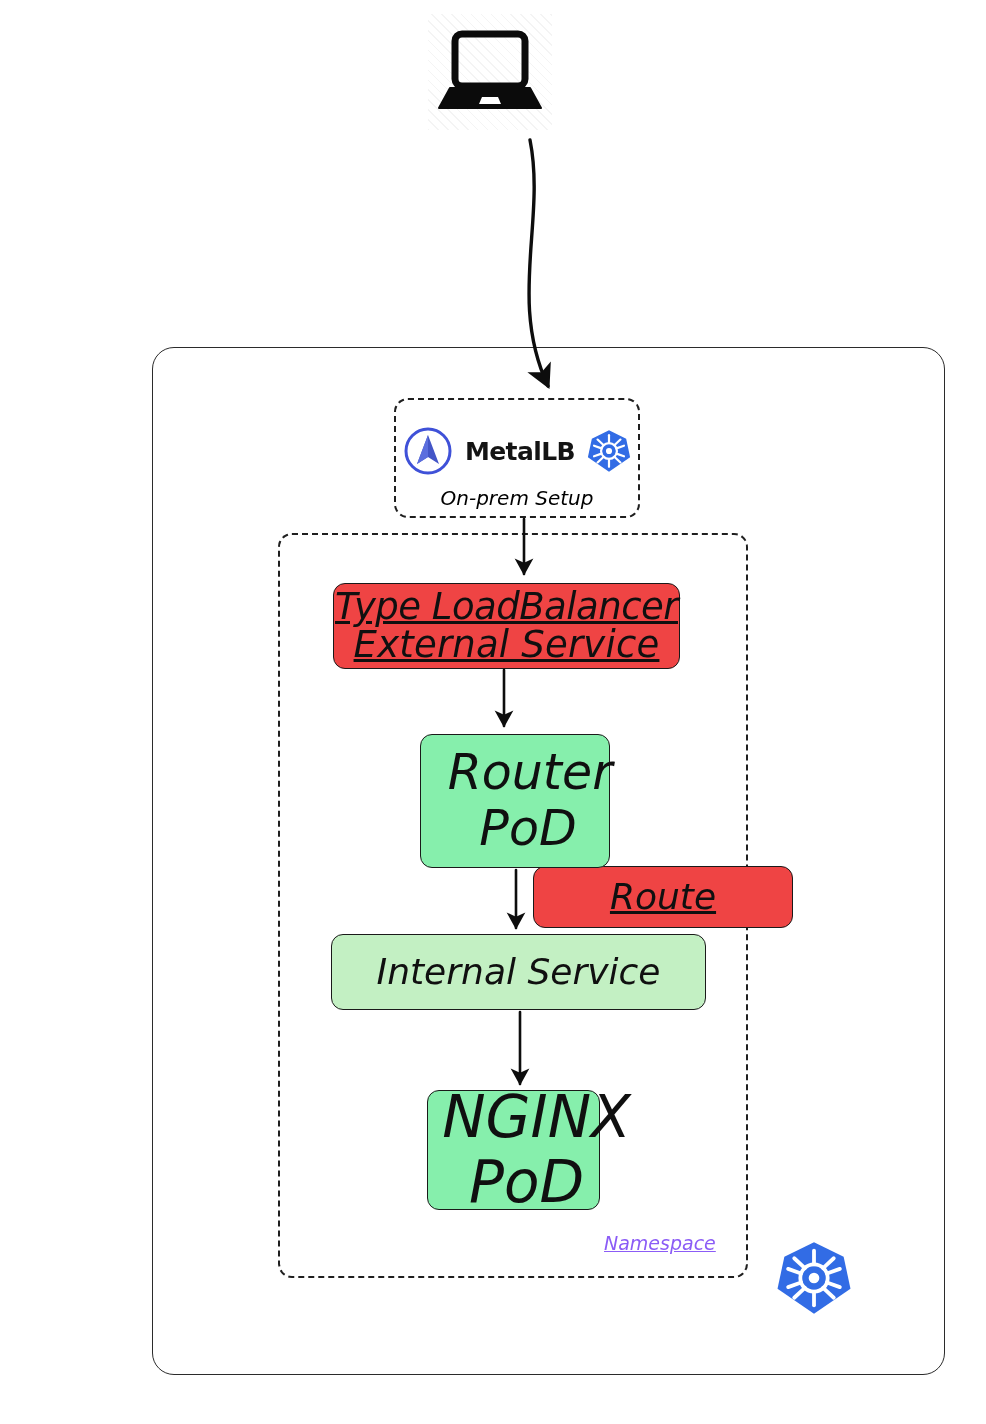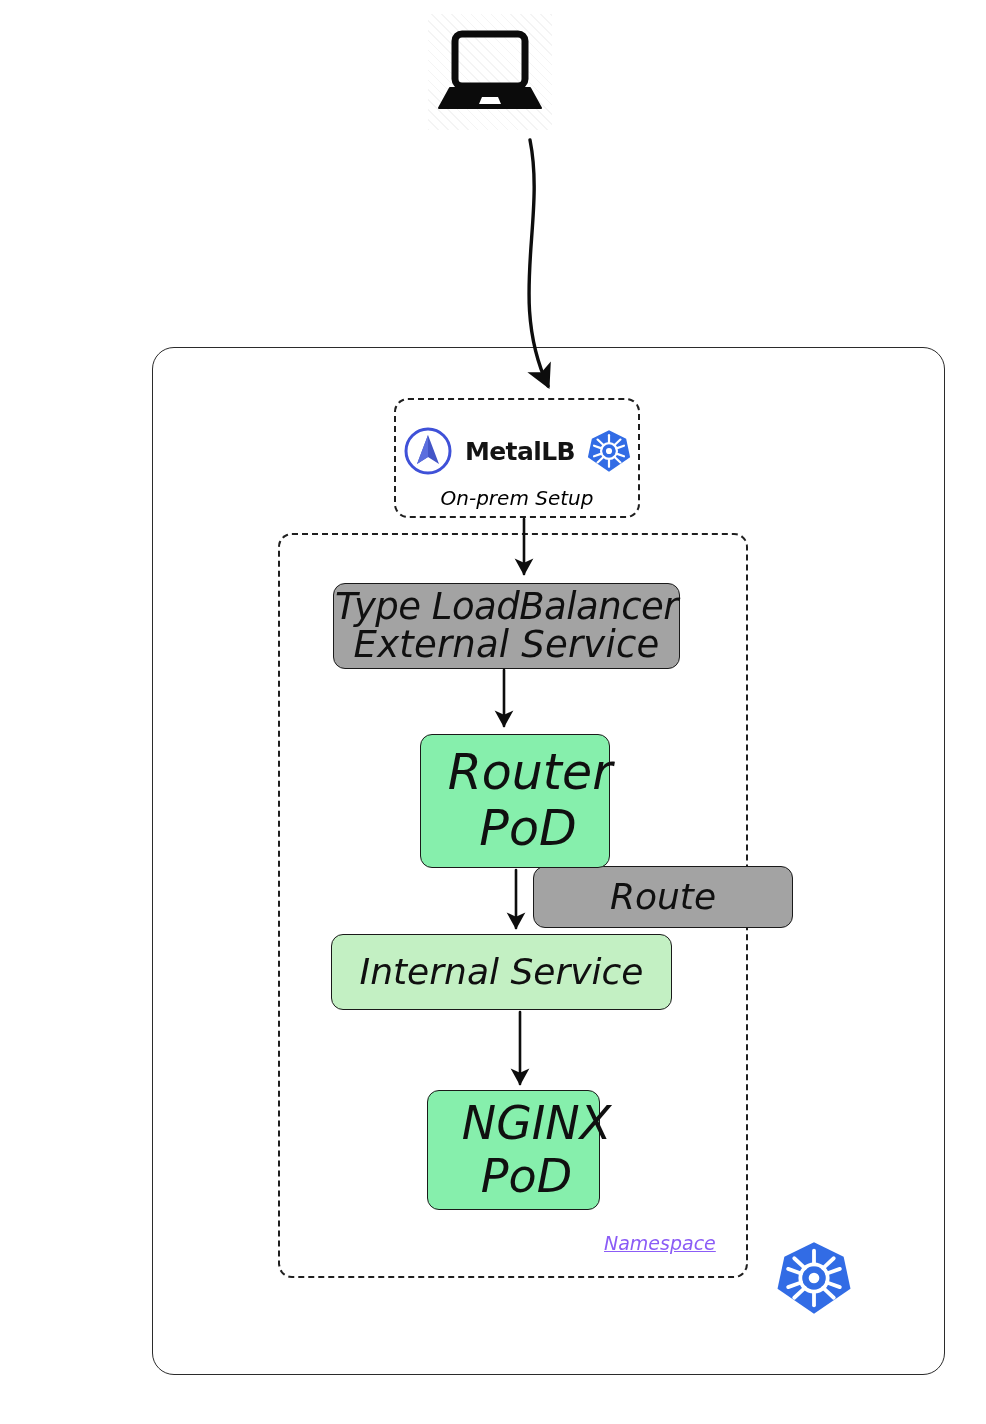--- a/index.html
+++ b/index.html
@@ -88,21 +88,21 @@
     display: flex;
     flex-direction: column;
     align-items: center;
     justify-content: center;
     font-family: "DejaVu Sans", sans-serif;
     font-style: italic;
     color: #101010;
     line-height: 1.02;
     white-space: nowrap;
   }
-  .pink  { background: #a3a3a3; }
+  .pink  { background: #ef4444; text-decoration: underline; }
   .blue  { background: #86efac; }
   .green { background: #c3f0c3; }
 
   #node-external-service {
     left: 333px; top: 583px; width: 347px; height: 86px;
     font-size: 37px;
   }
   #node-external-service .ln1 { letter-spacing: -0.5px; }
   #node-external-service .ln2 { letter-spacing: 0.2px; text-align: right; }
 
@@ -114,27 +114,27 @@
   #node-router-pod .ln1 { margin-right: -30px; }
   #node-router-pod .ln2 { margin-right: -26px; margin-top: 6px; }
 
   #node-route {
     left: 533px; top: 866px; width: 260px; height: 62px;
     font-size: 36px;
     z-index: 2;
   }
 
   #node-internal-service {
-    left: 331px; top: 934px; width: 341px; height: 76px;
+    left: 331px; top: 934px; width: 375px; height: 76px;
     font-size: 36px;
   }
 
   #node-nginx-pod {
     left: 427px; top: 1090px; width: 173px; height: 120px;
-    font-size: 46px;
+    font-size: 58px;
   }
   #node-nginx-pod .ln1 { margin-right: -46px; }
   #node-nginx-pod .ln2 { margin-right: -26px; margin-top: 6px; }
 
   
   #k8s-corner { left: 776px; top: 1240px; width: 76px; height: 76px; }
 
   
   #arrows { left: 0; top: 0; width: 986px; height: 1424px; pointer-events: none; }
 </style>

